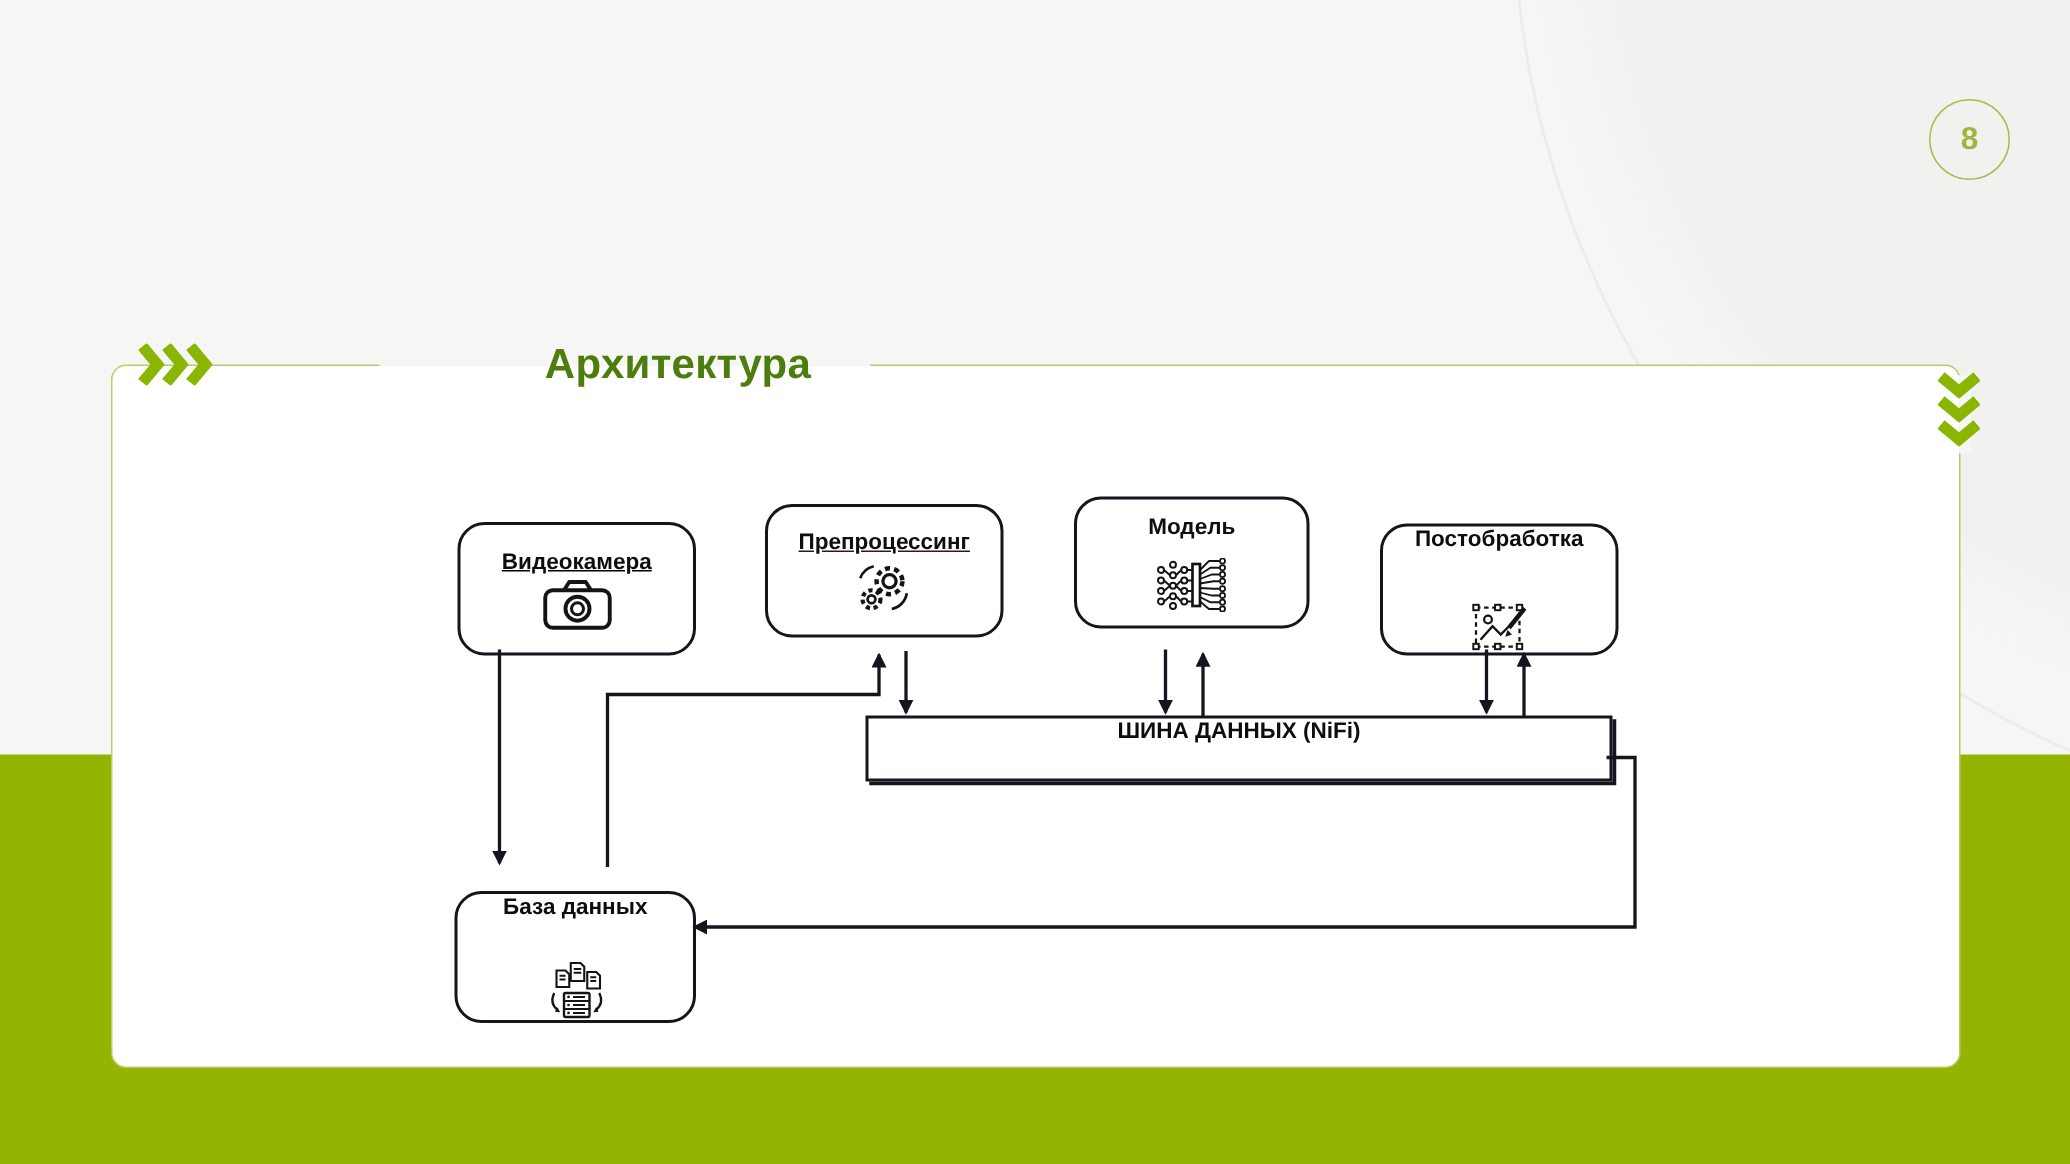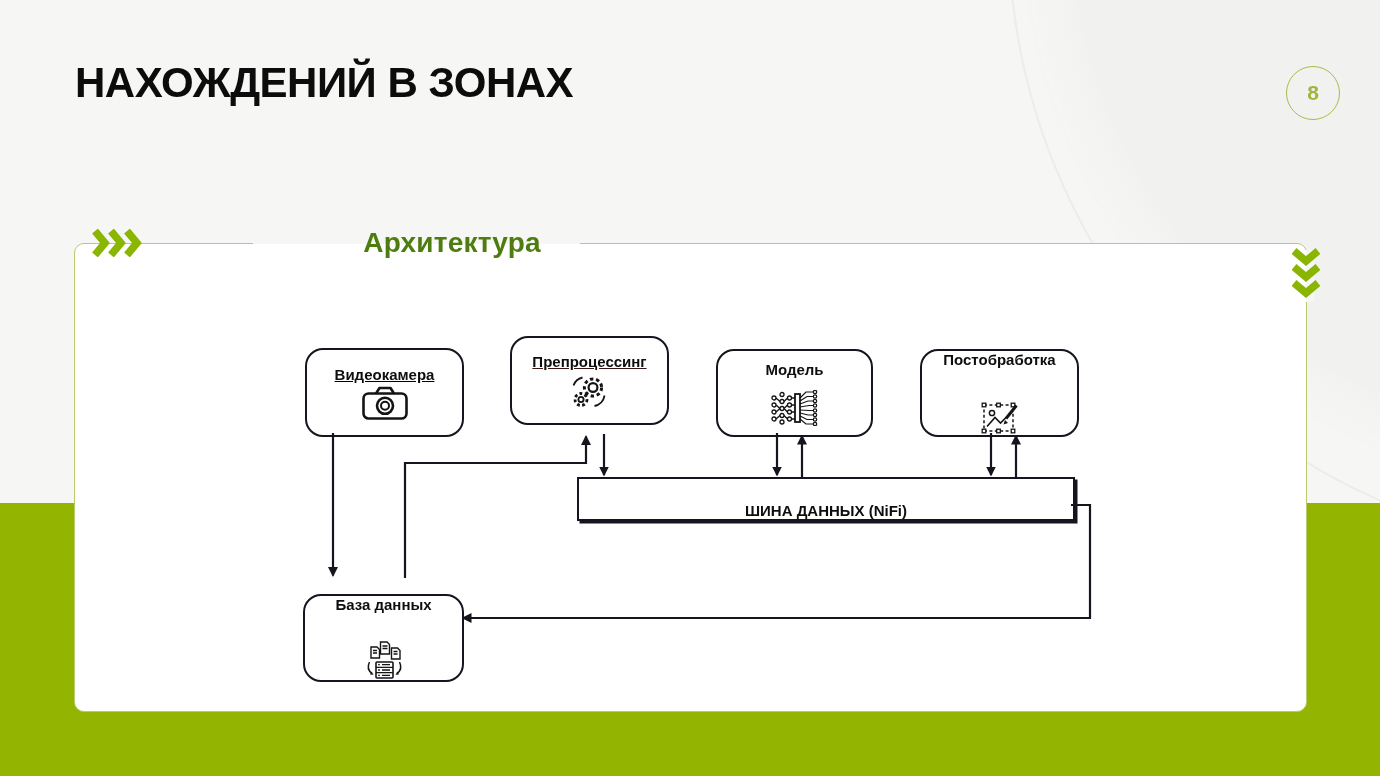--- a/index.html
+++ b/index.html
@@ -51,39 +51,38 @@
   .node{
     position:absolute;background:#fff;border:2.5px solid #15151f;border-radius:18px;
     display:flex;flex-direction:column;align-items:center;justify-content:center;
     gap:3px;z-index:4;
   }
   .node-label{font-size:15px;font-weight:bold;color:#0e0e0e;white-space:nowrap;}
   .node-label.underlined{text-decoration:underline;text-decoration-color:#3a1515;}
   .node-icon{display:flex;align-items:center;justify-content:center;}
   #node-camera        {left:305px;top:348px;width:155px;height:85px;text-decoration:underline;}
   #node-preprocessing {left:510px;top:336px;width:155px;height:85px;}
-  #node-model         {left:716px;top:349px;width:153px;height:84px;gap:12px;}
+  #node-model         {left:716px;top:331px;width:153px;height:84px;gap:12px;}
   #node-postprocessing{left:920px;top:349px;width:155px;height:84px;gap:32px;}
   #node-database      {left:303px;top:594px;width:157px;height:84px;justify-content:space-between;}
   #node-bus{
     position:absolute;left:577px;top:477px;width:494px;height:40px;z-index:4;
     background:#fff;border:2.5px solid #15151f;box-shadow:2.5px 2.5px 0 0 #15151f;
-    display:flex;align-items:flex-end;justify-content:center;
+    display:flex;align-items:flex-start;justify-content:center;
   }
   #edges-svg{position:absolute;left:0;top:0;z-index:5;pointer-events:none;}
 </style>
 </head>
 <body>
 
 <div class="decor" id="decor-ring"></div>
 <div class="decor" id="decor-disc"></div>
 <div id="green-band"></div>
 
 <div id="slide-title">
-  <div>НАХОЖДЕНИЙ В ЗОНАХ</div>
 </div>
 <div id="page-circle">
   <span>8</span>
 </div>
 
 <div id="panel">
   <div id="top-border-gap"></div>
 
   <span id="chevrons-right">
     <svg width="50" height="28" viewBox="0 0 50 28">

